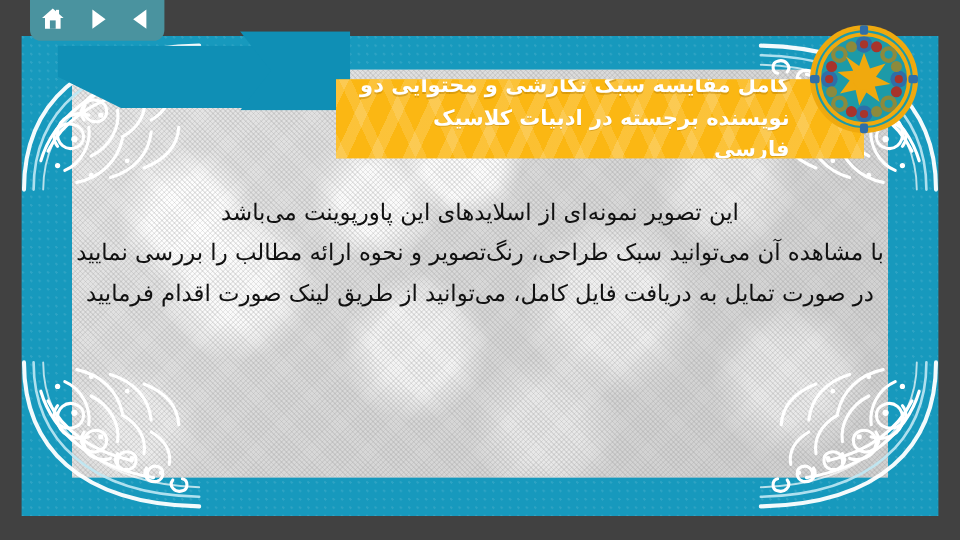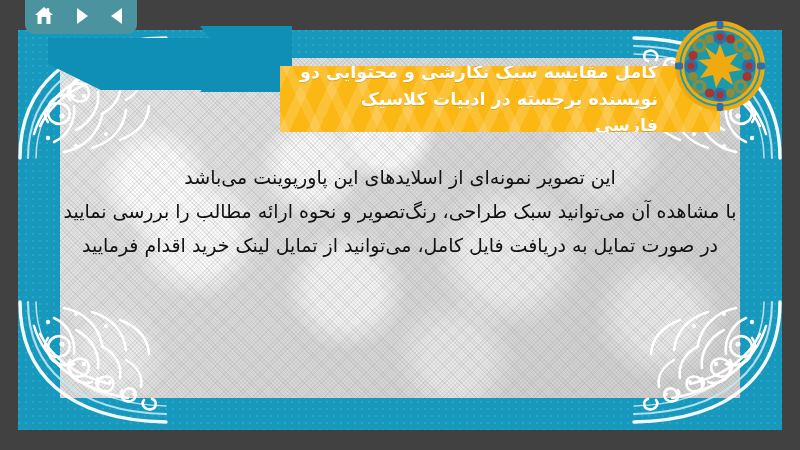--- a/index.html
+++ b/index.html
@@ -386,21 +386,21 @@
           <circle cx="30" cy="108" r="2.2"></circle>
           <circle cx="58" cy="116" r="2"></circle>
           <circle cx="88" cy="104" r="2"></circle>
         </g>
       </svg>
     </div>
 
     <div id="body-text">
       <span class="line">این تصویر نمونه‌ای از اسلایدهای این پاورپوینت می‌باشد</span>
       <span class="line">با مشاهده آن می‌توانید سبک طراحی، رنگ‌تصویر و نحوه ارائه مطالب را بررسی نمایید</span>
-      <span class="line">در صورت تمایل به دریافت فایل کامل، می‌توانید از تمایل لینک خرید اقدام فرمایید</span>
+      <span class="line">در صورت تمایل به دریافت فایل کامل، می‌توانید از طریق لینک صورت اقدام فرمایید</span>
     </div>
   </div>
 
   <div id="title-assembly">
     <div id="ribbon-tail"></div>
     <div id="ribbon-notch"></div>
 
     <div id="title-banner">
       <div id="title-text">کامل مقایسه سبک نگارشی و محتوایی دو
 نویسنده برجسته در ادبیات کلاسیک فارسی</div>

